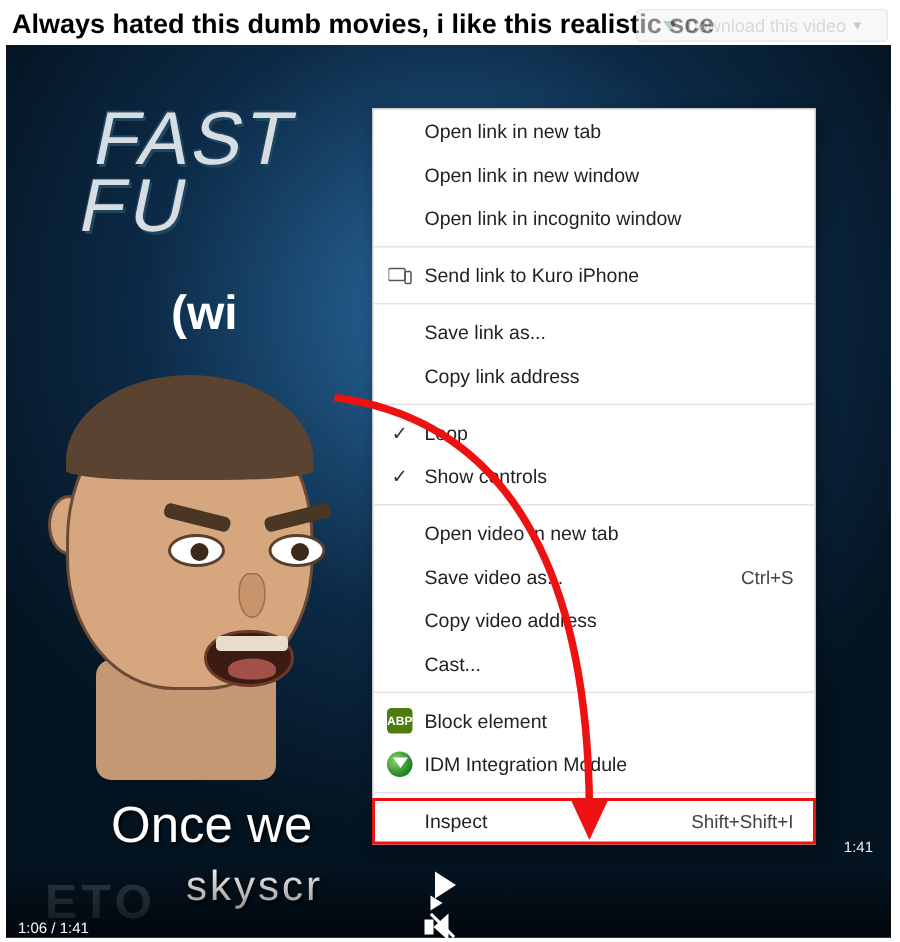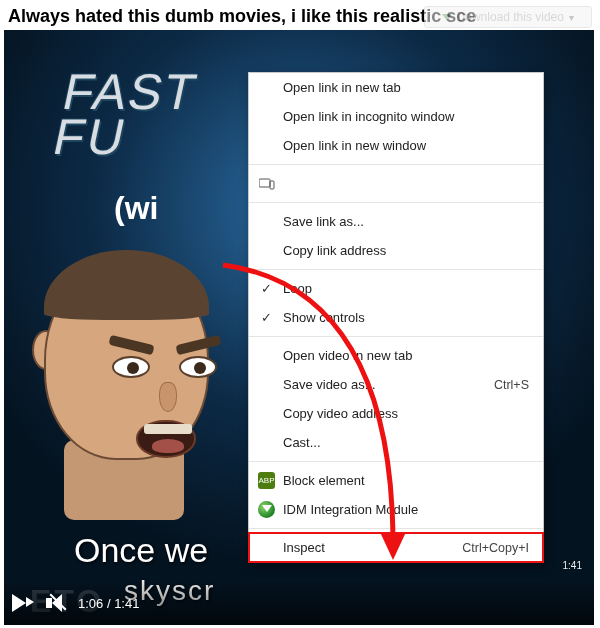--- a/index.html
+++ b/index.html
@@ -22,40 +22,40 @@
   .eye { position:absolute; width:38px; height:22px; background:#fff; border:2px solid #5a3f2c; border-radius:50%; top:94px; }
   .eye.l{left:66px;} .eye.r{left:133px;}
   .pupil{ position:absolute; width:12px; height:12px; background:#3b2a1c; border-radius:50%; top:4px; left:13px;}
   .nose{position:absolute; left:113px; top:120px; width:18px; height:30px; background:#c7946b; border-radius:40% 40% 50% 50%; border:1px solid #9c6f4d;}
   .mouth{position:absolute; left:90px; top:158px; width:60px; height:38px; background:#3a1c14; border-radius:48% 48% 50% 50%; border:2px solid #6b3a28;}
   .teeth{position:absolute; top:2px; left:6px; width:48px; height:10px; background:#e8dccb; border-radius:3px;}
   .tongue{position:absolute; bottom:3px; left:14px; width:32px; height:14px; background:#a25048; border-radius:50% 50% 40% 40%;}
   .caption { position:absolute; left:70px; bottom:55px; color:#fff; font-size:34px; text-shadow:1px 1px 3px #000; }
   .caption2{ position:absolute; left:120px; bottom:18px; color:#e9e9e9; font-size:28px; text-shadow:1px 1px 3px #000; letter-spacing:2px;}
   .watermark{ position:absolute; left:26px; bottom:5px; color:rgba(220,220,220,0.18); font-size:32px; font-weight:bold; letter-spacing:3px; font-family:Impact,sans-serif;}
-  .controls{position:absolute; left:0; right:0; bottom:0; height:44px; background:linear-gradient(transparent,rgba(0,0,0,0.65)); display:flex; align-items:center; color:#fff; font-size:13px; padding:0 8px;}
+  .controls{position:absolute; left:0; right:0; bottom:0; height:44px; background:linear-gradient(transparent,rgba(0,0,0,0.65)); display:flex; align-items:center; color:#fff; font-size:10px; padding:0 8px;flex-direction:column;}
   .play-icon{width:0;height:0;border-top:9px solid transparent;border-bottom:9px solid transparent;border-left:14px solid #fff; margin-right:4px;}
   .mini-play{width:0;height:0;border-top:5px solid transparent;border-bottom:5px solid transparent;border-left:8px solid #fff; margin:-2px 12px 0 -4px;}
   .mute{position:relative; width:22px; height:22px; margin-right:10px;}
   .mute:before{content:""; position:absolute; left:0; top:6px; width:6px; height:10px; background:#fff;}
   .mute:after{content:""; position:absolute; left:6px; top:2px; width:0; height:0; border-top:9px solid transparent; border-bottom:9px solid transparent; border-right:10px solid #fff;}
   .mute .slash{position:absolute; left:1px; top:9px; width:22px; height:2px; background:#fff; transform:rotate(45deg);}
   .time{margin-right:auto;}
   .dur-right{position:absolute; right:12px; bottom:54px; color:#eee; font-size:10px;}
   .dlbtn{position:absolute; right:8px; top:6px; font-size:12px; color:#b9b9b9; border:1px solid #d7d7d7; background:#f3f3f3; padding:3px 17px; border-radius:3px; opacity:.55; display:flex; gap:5px; align-items:center;}
   .dlbtn .tri{width:0;height:0;border-left:5px solid transparent;border-right:5px solid transparent;border-top:7px solid #8a8;}
   .dlbtn .chev{font-size:10px;color:#999;}
 
   .ctx{ position:absolute; left:248px; top:72px; width:296px; background:#fff; border:1px solid #c9c9c9; box-shadow:2px 3px 10px rgba(0,0,0,.35); font-size:13px; color:#222;text-align:center; }
   .ctx .row{ display:flex; align-items:center; height:29px; padding:0 14px 0 34px; position:relative; cursor:default;}
   .ctx .row .sc{ margin-left:auto; color:#444; font-size:12.5px;}
   .ctx hr{ border:none; border-top:1px solid #e4e4e4; margin:4px 0;}
   .ctx .chk:before{ content:"✓"; position:absolute; left:12px; color:#333; font-size:13px;}
   .ctx .ico{ position:absolute; left:9px; width:17px; height:17px; display:flex; align-items:center; justify-content:center;}
-  .abp{ background:#4d7c0f; color:#fff; border-radius:3px; font-size:8px; font-weight:normal; line-height:17px;}
+  .abp{ background:#4d7c0f; color:#fff; border-radius:3px; font-size:8px; font-weight:bold; line-height:17px;}
   .idm{ background:radial-gradient(circle at 35% 35%, #8fd46b, #2a8f2e 60%, #155a16); border-radius:50%; position:relative;}
   .idm:after{content:""; position:absolute; left:4px; top:4px; width:0;height:0;border-left:5px solid transparent;border-right:5px solid transparent;border-top:7px solid #fff;}
   .send-ico svg{width:16px;height:12px;}
   .inspect-row{ outline:2px solid #e11; outline-offset:-1px; }
   .arrow{ position:absolute; left:218px; top:260px; width:210px; height:320px; pointer-events:none;}
 </style>
 </head>
 <body>
 
 <div class="title">Always hated this dumb movies, i like this realistic sce</div>
@@ -111,33 +111,34 @@
       </div>
     <div class="time">1:06 / 1:41</div>
   </div>
 </div>
 
 <div class="ctx">
   <div class="row">
       <span>Open link in new tab</span>
     </div>
   <div class="row">
-      <span>Open link in incognito window</span>
+      <span>Open link in new window</span>
     </div>
   <div class="row">
-      <span>Open link in new window</span>
+      <span>Open link in incognito window</span>
     </div>
   <hr>
   <div class="row">
     <span class="ico send-ico">
       <svg viewBox="0 0 16 12">
           <rect x="0" y="1" width="11" height="8" rx="1" fill="none" stroke="#555"></rect>
           <rect x="11" y="3" width="4" height="8" rx="1" fill="none" stroke="#555"></rect>
         </svg>
     </span>
+    <span>Send link to Kuro iPhone</span>
   </div>
   <hr>
   <div class="row">
       <span>Save link as...</span>
     </div>
   <div class="row">
       <span>Copy link address</span>
     </div>
   <hr>
   <div class="row chk">
@@ -165,20 +166,20 @@
     <span class="ico abp">ABP</span>
     <span>Block element</span>
   </div>
   <div class="row">
     <span class="ico idm"></span>
     <span>IDM Integration Module</span>
   </div>
   <hr>
   <div class="row inspect-row">
     <span>Inspect</span>
-      <span class="sc">Ctrl+Copy+I</span>
+      <span class="sc">Shift+Shift+I</span>
   </div>
 </div>
 
 <svg class="arrow" viewBox="0 0 210 320">
   <path d="M 5 5 C 120 20, 175 120, 175 285" stroke="#e11" stroke-width="5" fill="none"></path>
   <polygon points="175,300 162,272 188,272" fill="#e11"></polygon>
 </svg>
 
 </body></html>

